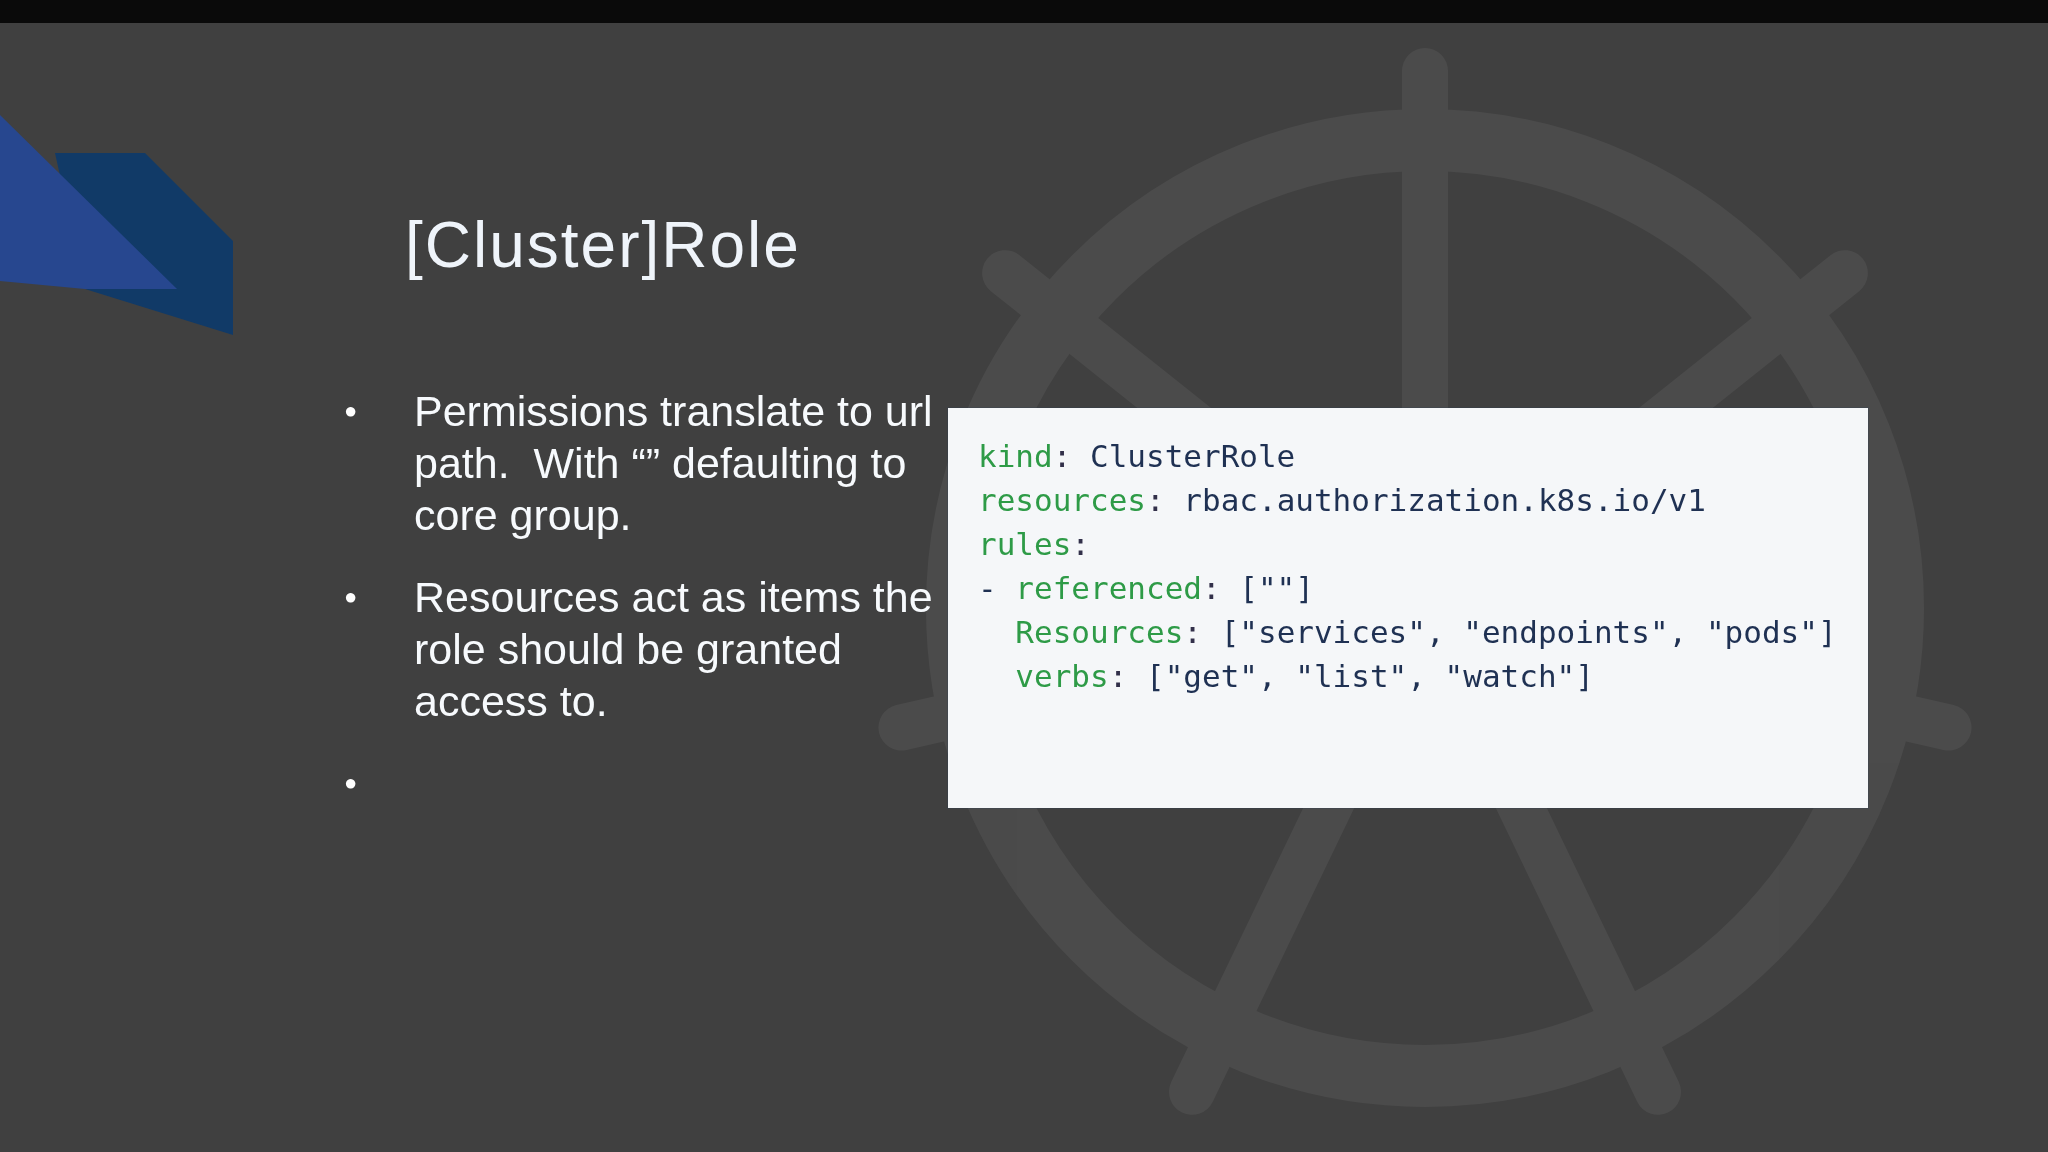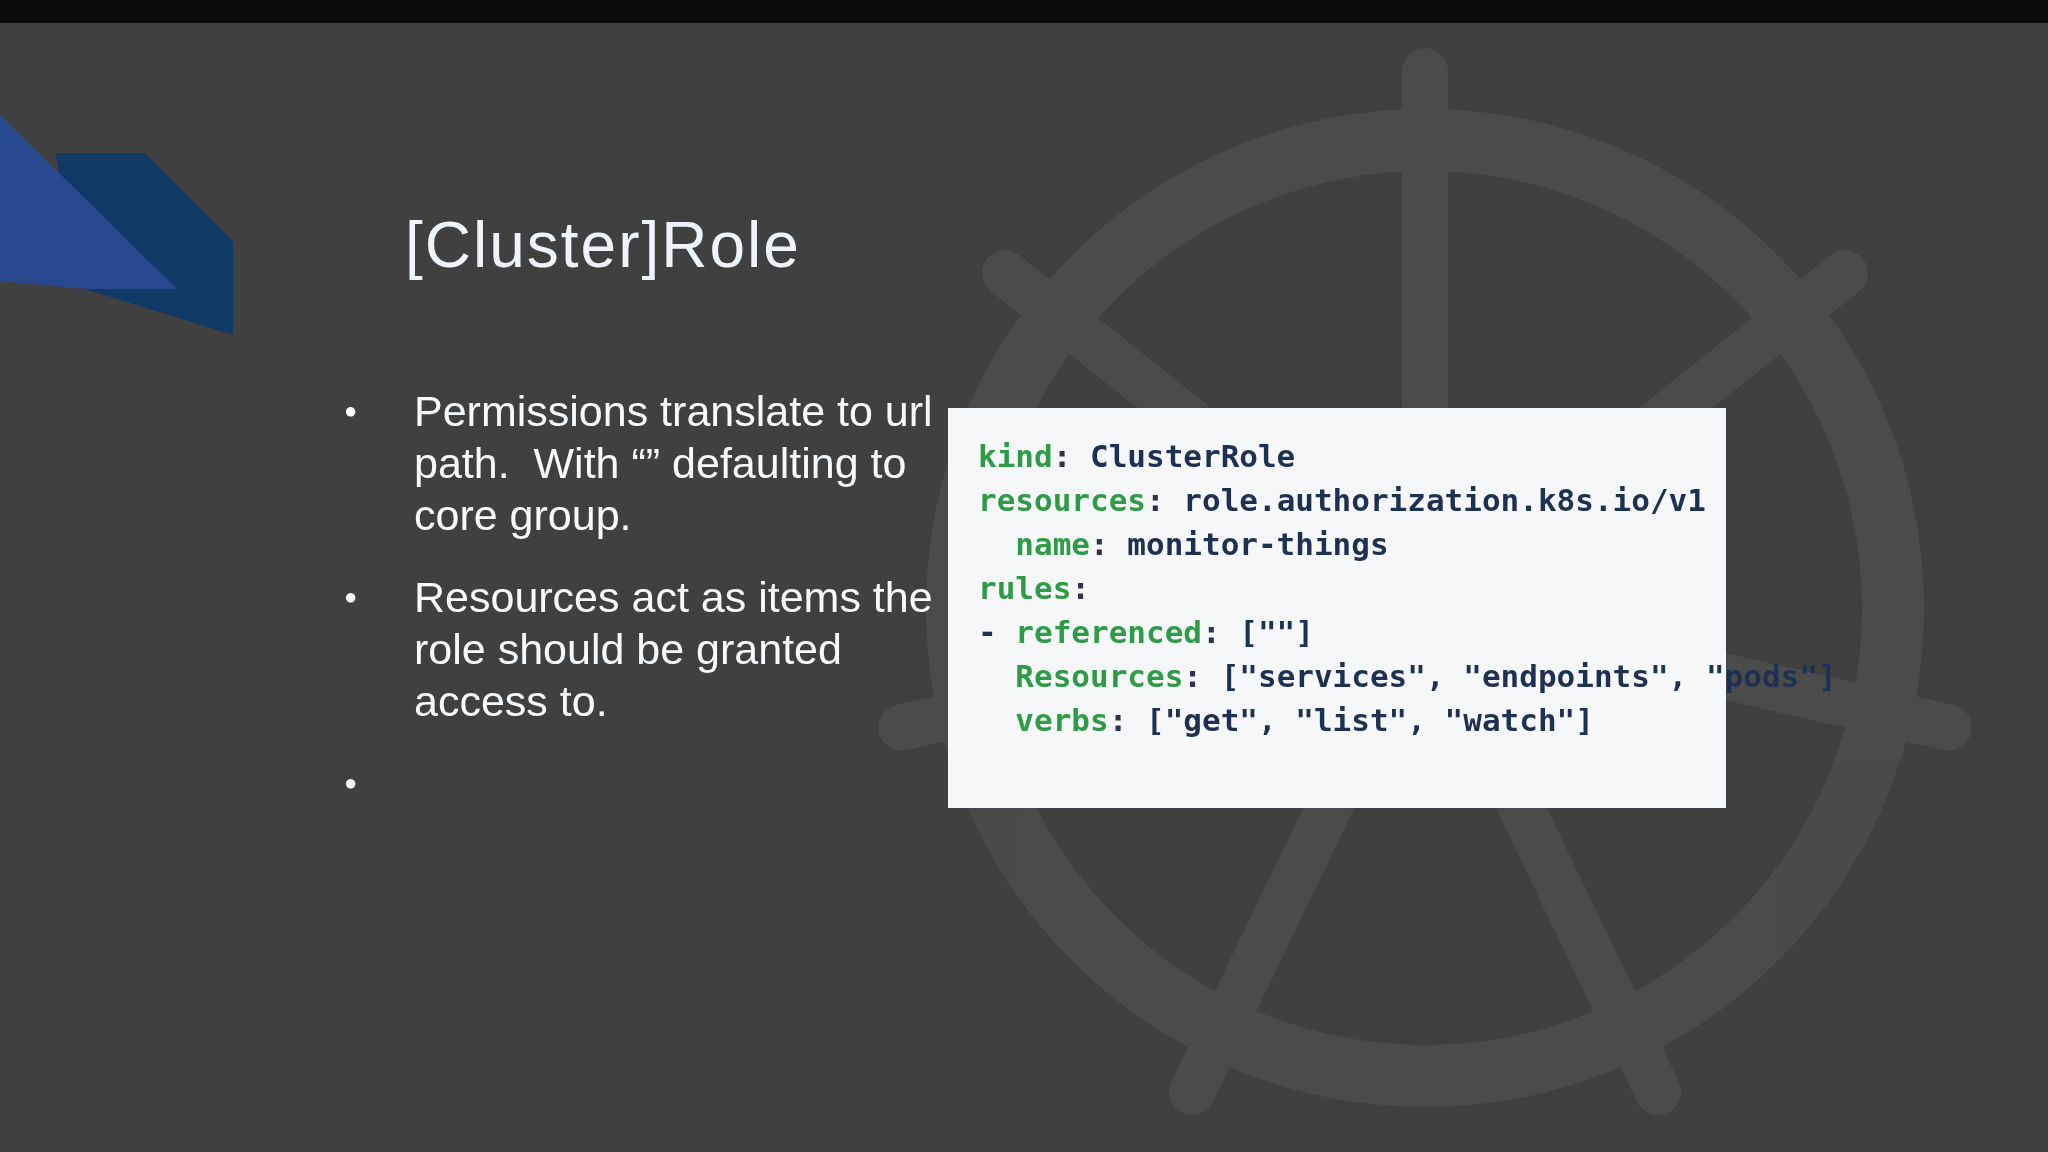--- a/index.html
+++ b/index.html
@@ -35,26 +35,25 @@
     color:#FFFFFF;font-size:22px;line-height:52px;
     margin-right:48px;
   }
   .bullet-text{
     color:#F7FAFD;font-size:43px;line-height:52px;
     white-space:pre-wrap;
   }
   
   .code-block{
     position:absolute;left:948px;top:385px;
-    width:778px;height:400px;
+    width:920px;height:400px;
     background:#F5F7F9;
     box-sizing:border-box;
     padding:26px 0 17px 30px;
     box-shadow:0 0 0 1px rgba(16,58,103,0.12);
-    font-weight:bold;
   }
   .code-line{
     font-family:"DejaVu Sans Mono","Liberation Mono",monospace;
     font-size:31px;line-height:44px;white-space:pre;
   }
   .tok-key{color:#2E9B47;}
   .tok-value{color:#1F3153;}
   .tok-punct{color:#32304a;}
 </style>
 </head>
@@ -95,22 +94,21 @@
         <span class="bullet-text">Resources act as items the role should be granted access to.</span>
       </li>
       <li class="bullet-item">
         <span class="bullet-dot">●</span>
       </li>
     </ul>
 
   <div class="code-block">
     <div>
         <div class="code-line"><span class="tok-key">kind</span><span class="tok-punct">: </span><span class="tok-value">ClusterRole</span></div>
-        <div class="code-line"><span class="tok-key">resources</span><span class="tok-punct">: </span><span class="tok-value">role.authorization.k8s.io/v1</span></div>
-        <div class="code-line"><span class="tok-value">  </span><span class="tok-key">name</span><span class="tok-punct">: </span><span class="tok-value">monitor-things</span></div>
+        <div class="code-line"><span class="tok-key">resources</span><span class="tok-punct">: </span><span class="tok-value">rbac.authorization.k8s.io/v1</span></div>
         <div class="code-line"><span class="tok-key">rules</span><span class="tok-punct">:</span></div>
         <div class="code-line"><span class="tok-value">- </span><span class="tok-key">referenced</span><span class="tok-punct">: </span><span class="tok-value">[""]</span></div>
         <div class="code-line"><span class="tok-value">  </span><span class="tok-key">Resources</span><span class="tok-punct">: </span><span class="tok-value">["services", "endpoints", "pods"]</span></div>
         <div class="code-line"><span class="tok-value">  </span><span class="tok-key">verbs</span><span class="tok-punct">: </span><span class="tok-value">["get", "list", "watch"]</span></div>
       </div>
   </div>
 
 </div>
 
 </body></html>

